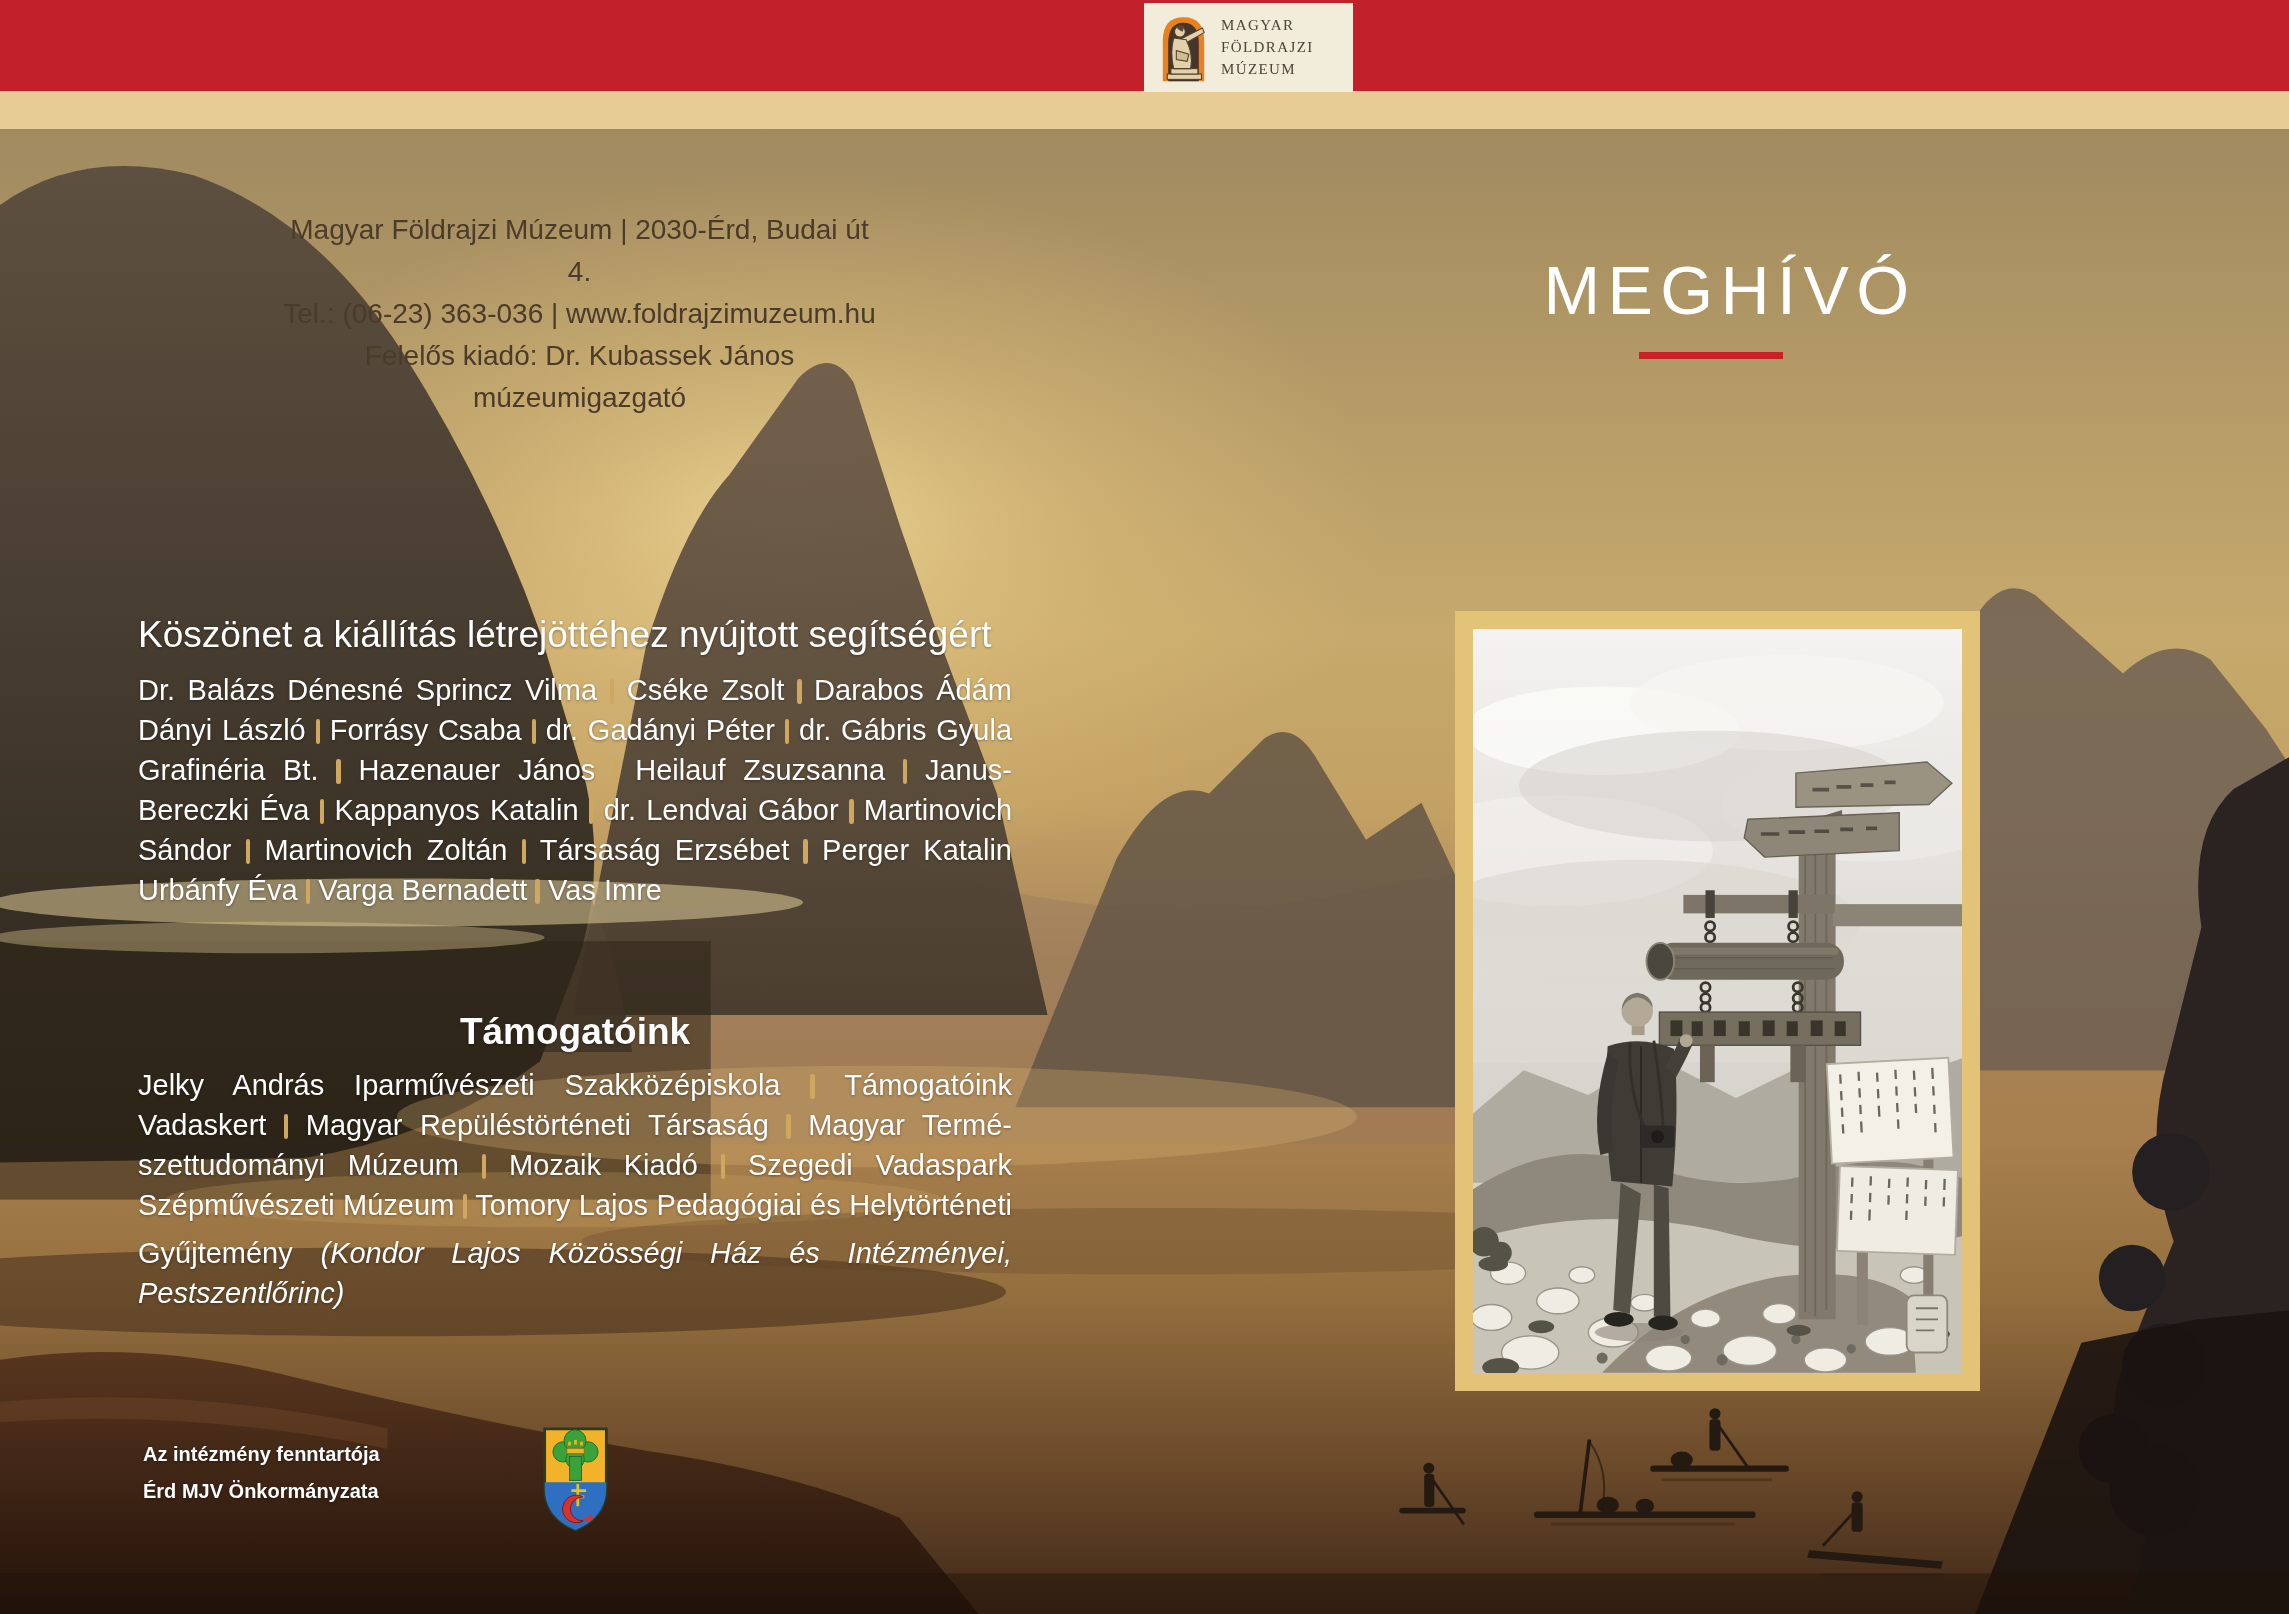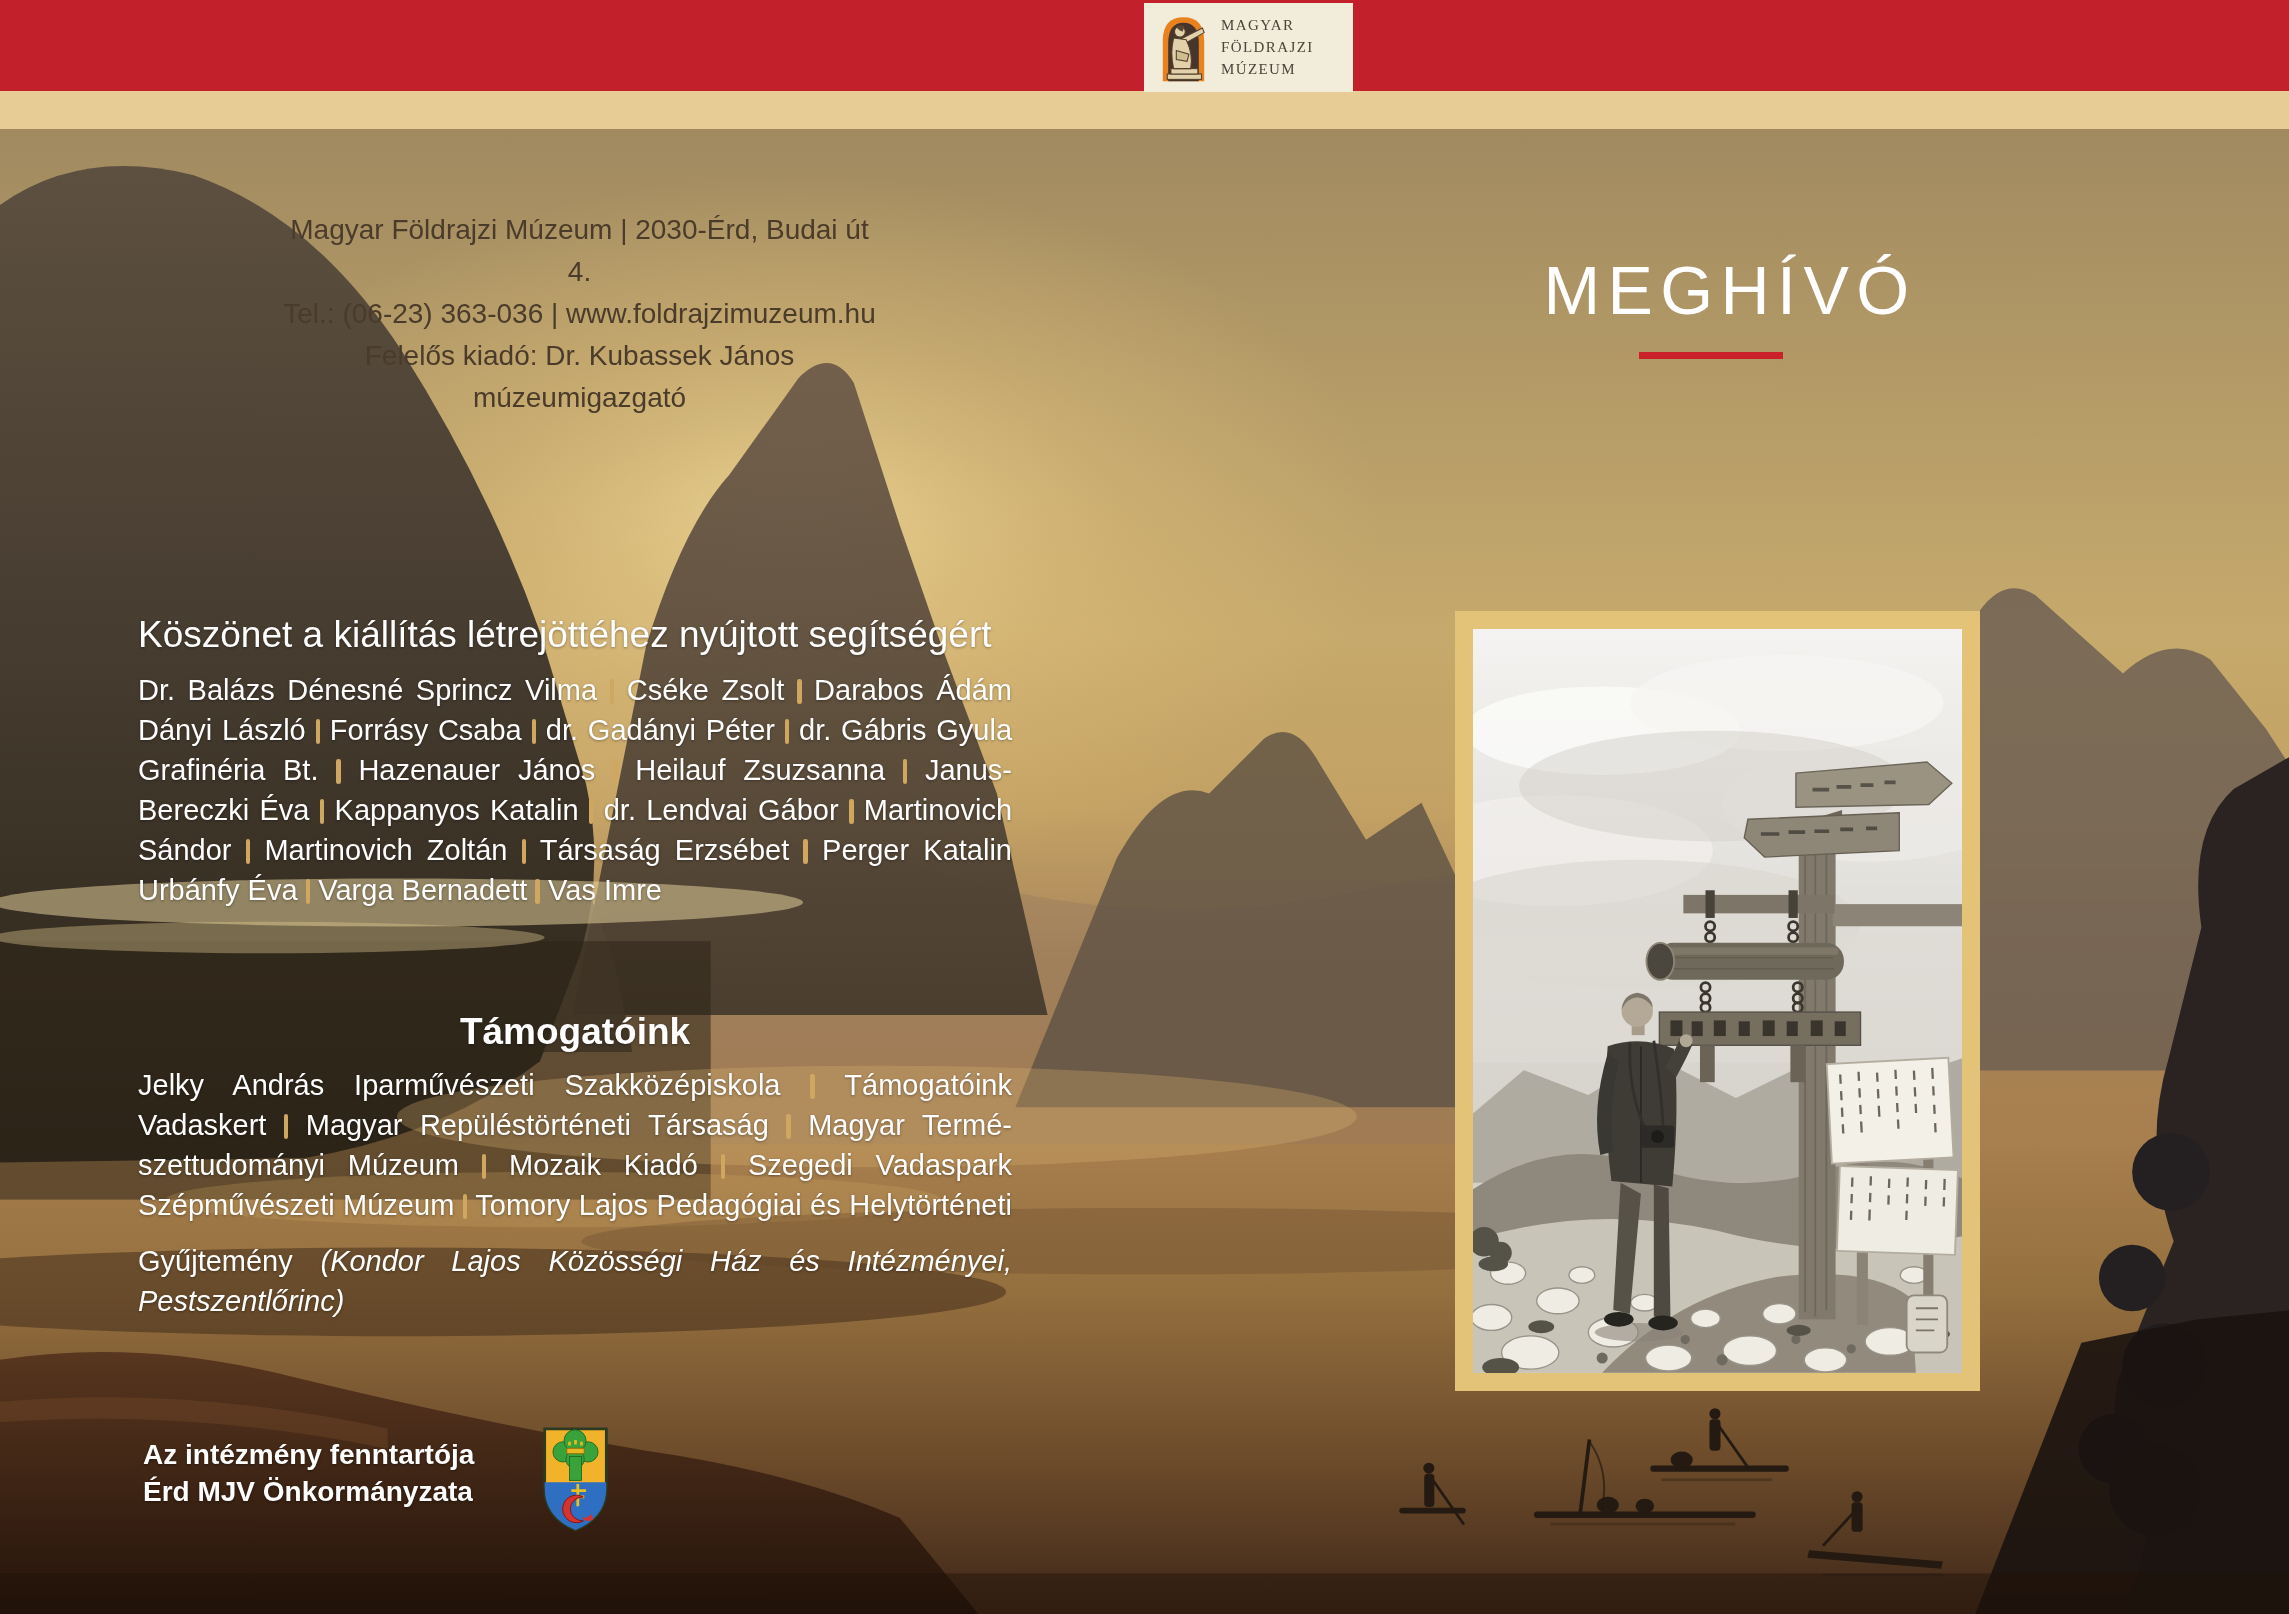--- a/index.html
+++ b/index.html
@@ -40,21 +40,21 @@
   .jline.lastline{text-align-last:left;}
   .sep{display:inline-block;width:4.6px;height:25px;border-radius:2.3px;background:#cfa761;
        vertical-align:-3.7px;}
   .supporters{position:absolute;left:138px;top:1010px;width:874px;z-index:3;color:#fff;
           text-shadow:0 0.9px 2.8px rgba(0,0,0,.35);}
   .supporters h2{margin:0;font-size:37px;line-height:44px;font-weight:700;text-align:center;}
   .supporters .list{margin-top:11px;}
   .supporters em{font-style:italic;}
 
   
-  .founder{position:absolute;left:143px;top:1436px;z-index:3;color:#fff;font-size:28px;
+  .founder{position:absolute;left:143px;top:1436px;z-index:3;color:#fff;font-size:20px;
            line-height:37px;font-weight:700;text-shadow:0 0.9px 2.8px rgba(0,0,0,.4);}
   .coa{position:absolute;left:541px;top:1425px;width:69px;height:109px;z-index:3;}
 
   
   .photo-frame{position:absolute;left:1455px;top:611px;width:489px;height:744px;margin:0;
                border:18.5px solid #e3c377;background:#f2f0ec;z-index:4;}
   .photo-frame svg{display:block;width:489px;height:744px;}
 </style>
 </head>
 <body>
@@ -191,21 +191,21 @@
   </section>
 
   <section class="supporters">
     <h2>Támogatóink</h2>
     <div class="list">
     <div class="jline"><span>Jelky András Iparművészeti Szakközépiskola</span> <span class="sep"></span> <span>Támogatóink</span></div>
         <div class="jline"><span>Vadaskert</span> <span class="sep"></span> <span>Magyar Repüléstörténeti Társaság</span> <span class="sep"></span> <span>Magyar Termé-</span></div>
         <div class="jline"><span>szettudományi Múzeum</span> <span class="sep"></span> <span>Mozaik Kiadó</span> <span class="sep"></span> <span>Szegedi Vadaspark</span></div>
         <div class="jline"><span>Szépművészeti Múzeum</span> <span class="sep"></span> <span>Tomory Lajos Pedagógiai és Helytörténeti</span></div>
       </div>
-    <div class="list jline lastline" style="margin-top:16px">
+    <div class="list jline lastline" style="margin-top:8px">
       <span>Gyűjtemény</span>
       <em>(Kondor Lajos Közösségi Ház és Intézményei, Pestszentlőrinc)</em>
     </div>
   </section>
 
   <div class="founder">
     <div>Az intézmény fenntartója</div>
     <div>Érd MJV Önkormányzata</div>
   </div>
   <svg class="coa" viewBox="0 0 75 118">

